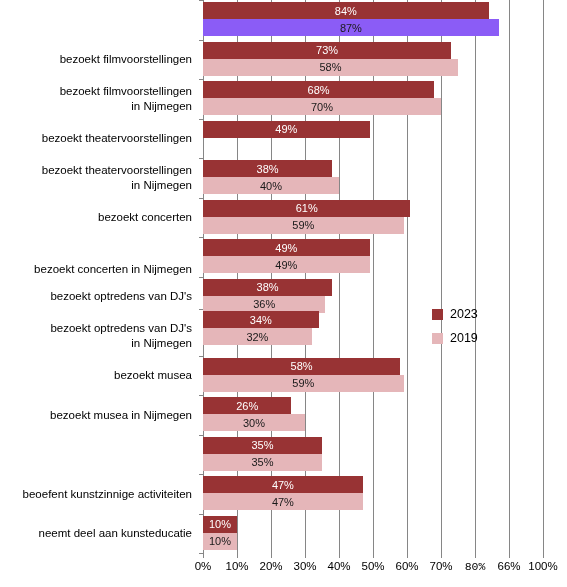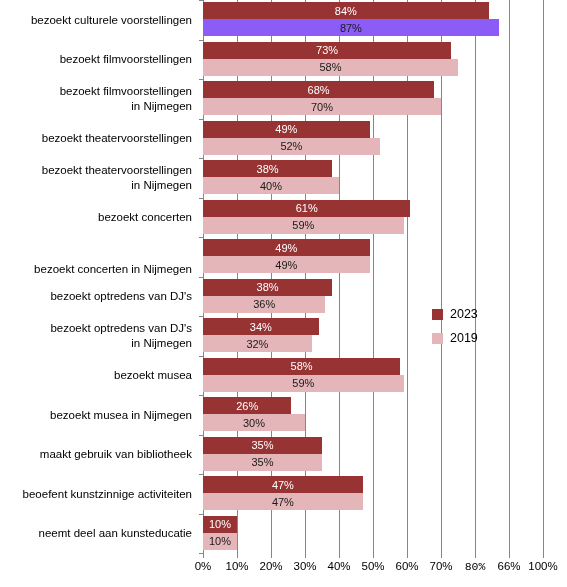--- a/index.html
+++ b/index.html
@@ -160,25 +160,20 @@
     color: #000000;
     line-height: 1;
   }
 </style>
 </head>
 <body>
 
 <div id="chart-root">
 
   <div class="cat-labels">
-      <div class="cat-label" style="top: 0px; height: 39.5px;">
-        <div>
-          <span>bezoekt culturele voorstellingen</span>
-        </div>
-      </div>
       <div class="cat-label" style="top: 39.5px; height: 39.5px;">
         <div>
           <span>bezoekt filmvoorstellingen</span>
         </div>
       </div>
       <div class="cat-label" style="top: 79px; height: 39.5px;">
         <div>
           <span>bezoekt filmvoorstellingen</span>
           <span>in Nijmegen</span>
         </div>
@@ -216,25 +211,20 @@
         </div>
       </div>
       <div class="cat-label" style="top: 355.5px; height: 39.5px;">
         <div>
           <span>bezoekt musea</span>
         </div>
       </div>
       <div class="cat-label" style="top: 395px; height: 39.5px;">
         <div>
           <span>bezoekt musea in Nijmegen</span>
-        </div>
-      </div>
-      <div class="cat-label" style="top: 434.5px; height: 39.5px;">
-        <div>
-          <span>maakt gebruik van bibliotheek</span>
         </div>
       </div>
       <div class="cat-label" style="top: 513.5px; height: 39.5px;">
         <div>
           <span>neemt deel aan kunsteducatie</span>
         </div>
       </div>
       <div class="cat-label" style="top: 474px; height: 39.5px;">
         <div>
           <span>beoefent kunstzinnige activiteiten</span>
@@ -282,23 +272,20 @@
           </div>
           <div class="bar s2019" style="width: 238px; background: rgb(229, 182, 185);">
             <div class="bar-value">70%</div>
           </div>
         </div>
         <div class="row" style="top: 118.5px; height: 39.5px;">
           <div class="tick-mark" style="top: 0px;"></div>
           <div class="bar s2023" style="width: 166.6px; background: rgb(152, 51, 52);">
             <div class="bar-value">49%</div>
           </div>
-          <div class="bar s2019" style="width: 176.8px; background: rgb(229, 182, 185);">
-            <div class="bar-value">52%</div>
-          </div>
         </div>
         <div class="row" style="top: 158px; height: 39.5px;">
           <div class="tick-mark" style="top: 0px;"></div>
           <div class="bar s2023" style="width: 129.2px; background: rgb(152, 51, 52);">
             <div class="bar-value">38%</div>
           </div>
           <div class="bar s2019" style="width: 136px; background: rgb(229, 182, 185);">
             <div class="bar-value">40%</div>
           </div>
         </div>
@@ -322,21 +309,21 @@
         </div>
         <div class="row" style="top: 276.5px; height: 39.5px;">
           <div class="tick-mark" style="top: 0px;"></div>
           <div class="bar s2023" style="width: 129.2px; background: rgb(152, 51, 52);">
             <div class="bar-value">38%</div>
           </div>
           <div class="bar s2019" style="width: 122.4px; background: rgb(229, 182, 185);">
             <div class="bar-value">36%</div>
           </div>
         </div>
-        <div class="row" style="top: 316px; height: 39.5px;">
+        <div class="row" style="top: 309px; height: 39.5px;">
           <div class="tick-mark" style="top: 0px;"></div>
           <div class="bar s2023" style="width: 115.6px; background: rgb(152, 51, 52);">
             <div class="bar-value">34%</div>
           </div>
           <div class="bar s2019" style="width: 108.8px; background: rgb(229, 182, 185);">
             <div class="bar-value">32%</div>
           </div>
         </div>
         <div class="row" style="top: 355.5px; height: 39.5px;">
           <div class="tick-mark" style="top: 0px;"></div>

